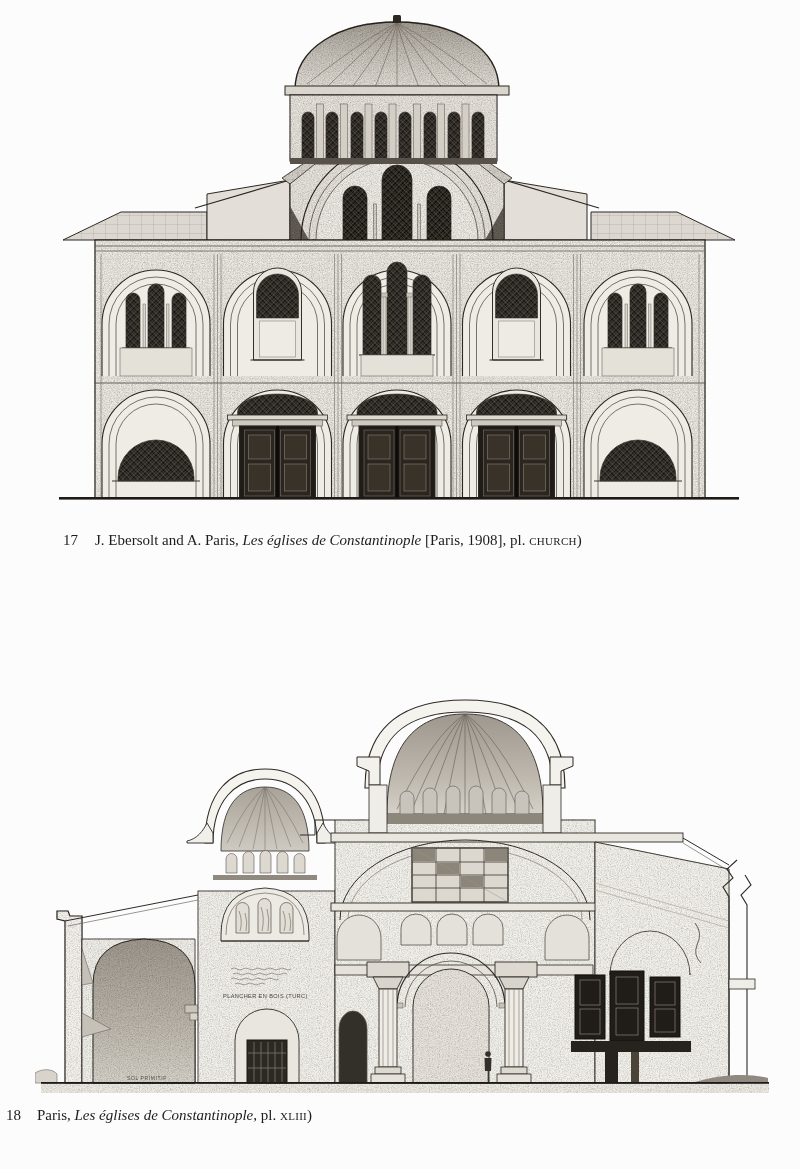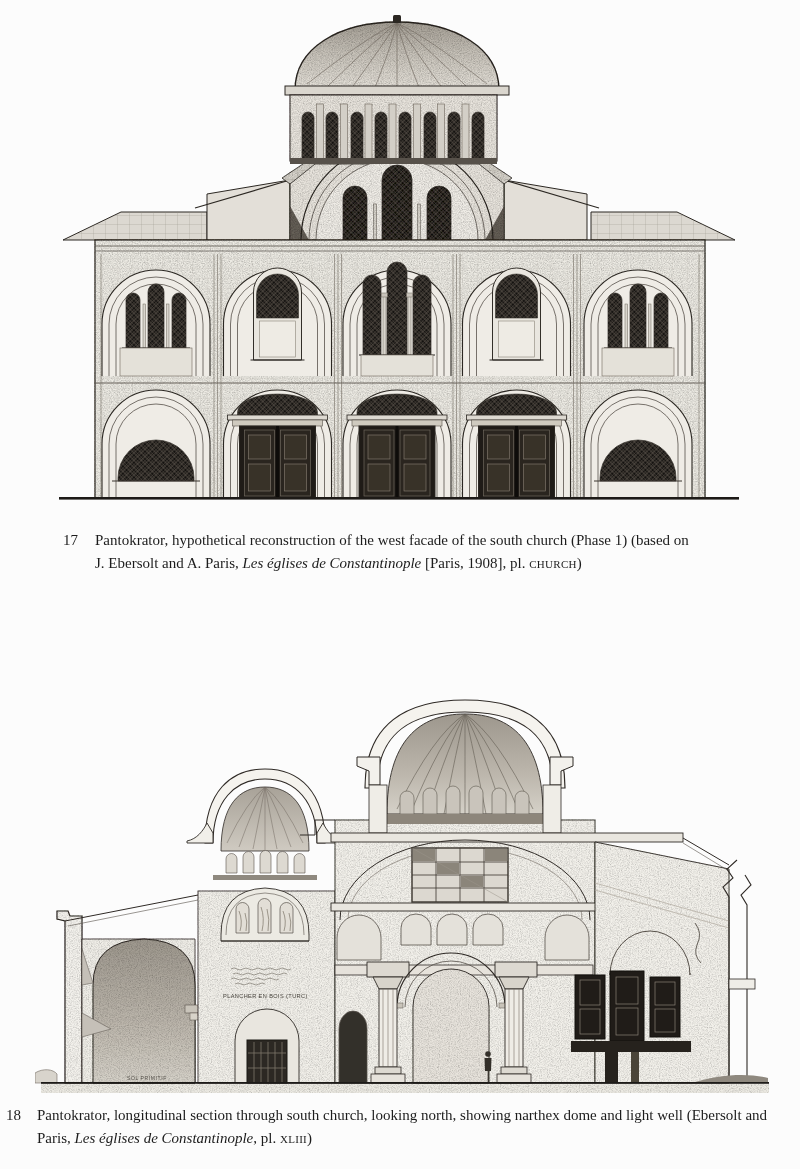--- a/index.html
+++ b/index.html
@@ -224,21 +224,20 @@
       </g>
 
       <g>
         <rect x="2" y="489" width="680" height="2.6" fill="#1d1a17"></rect>
       </g>
     </svg>
 
     <figcaption class="caption cap17" style="left:63px;top:529px;width:690px;">
       <span class="fig-num">17</span>
       <span class="fig-text">
-        <span class="cap-line">Pantokrator, hypothetical reconstruction of the west facade of the south church (Phase 1) (based on</span>
         <span class="cap-line"><span>J. Ebersolt and A. Paris, </span><i>Les églises de Constantinople</i><span> [Paris, 1908], pl. </span><span class="sc">church</span><span>)</span></span>
       </span>
     </figcaption>
   </figure>
 
   <figure>
     <svg class="drawing" style="left:35px;top:683px;" width="740" height="415" viewBox="0 0 740 415">
       <defs>
         <linearGradient id="dg2" x1="0" y1="0" x2="0" y2="1">
           <stop offset="0" stop-color="#9d978d"></stop>
@@ -482,19 +481,18 @@
         <rect x="6" y="399" width="728" height="1.8" fill="#1d1b18"></rect>
         <rect x="6" y="401" width="728" height="9" fill="#eceae3" filter="url(#st2)"></rect>
       </g>
 
       <text x="92" y="397" font-size="5" letter-spacing="0.6" fill="#55504a">SOL PRIMITIF</text>
     </svg>
 
     <figcaption class="caption cap18" style="left:6px;top:1104px;width:786px;">
       <span class="fig-num">18</span>
       <span class="fig-text">
-        <span class="cap-line">Pantokrator, longitudinal section through south church, looking north, showing narthex dome and light well (Ebersolt and</span>
         <span class="cap-line"><span>Paris, </span><i>Les églises de Constantinople</i><span>, pl. </span><span class="sc">xliii</span><span>)</span></span>
       </span>
     </figcaption>
   </figure>
 
 </div>
 
 </body></html>

